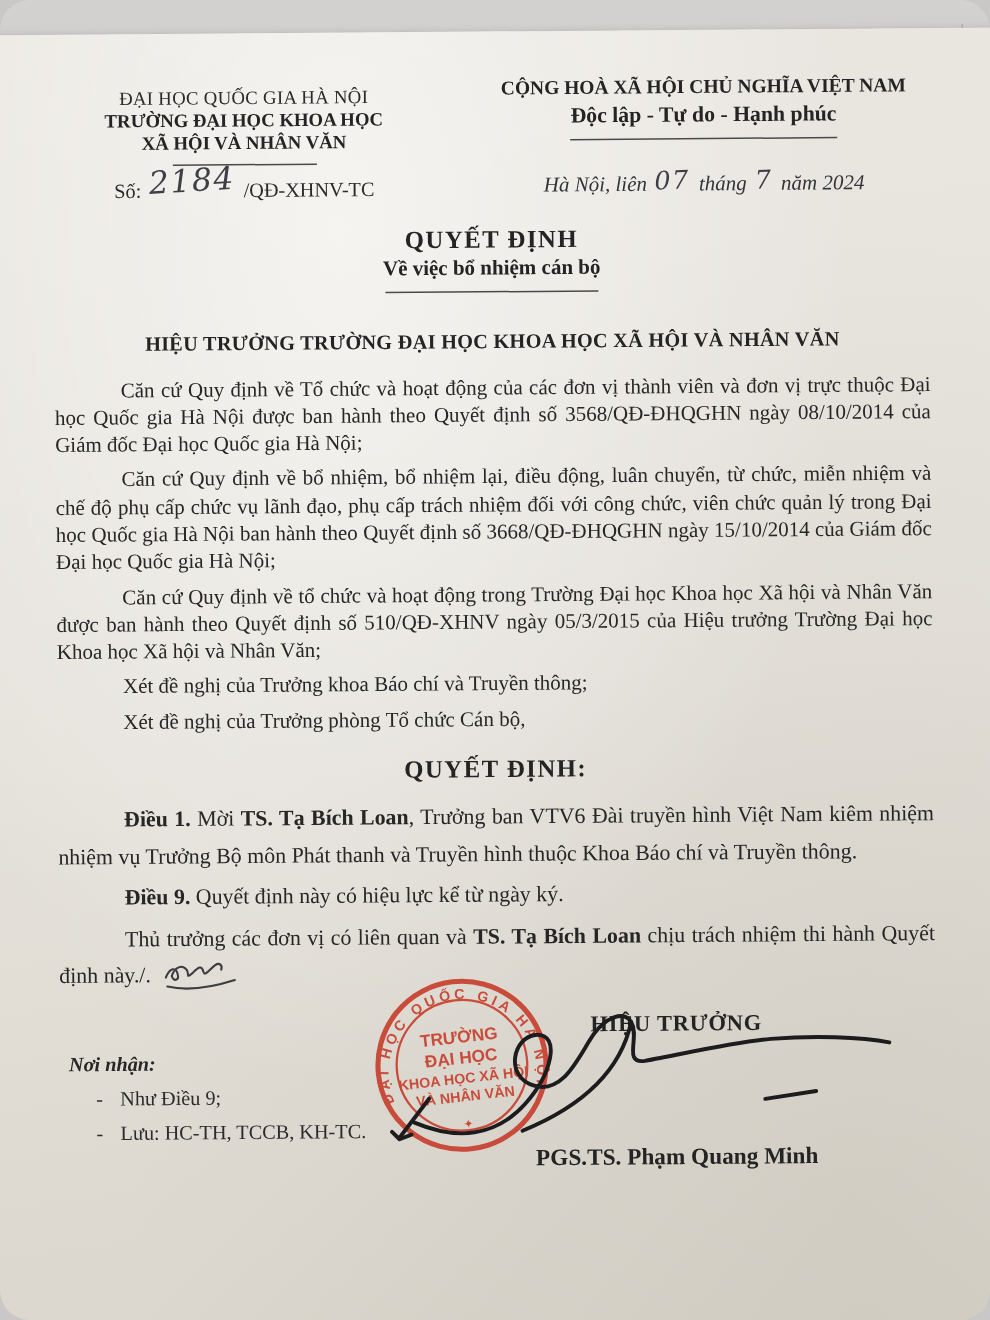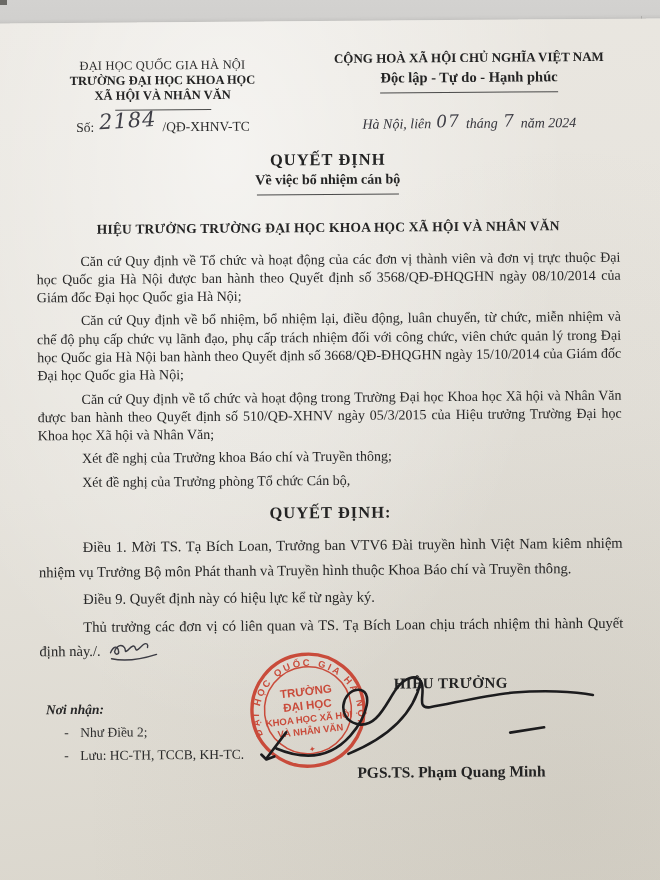--- a/index.html
+++ b/index.html
@@ -7,20 +7,21 @@
   body {
     font-family:"Liberation Serif","DejaVu Serif",serif;
     background:#c9c8c6;
     color:#222;
     overflow:hidden;
   }
   .photo {
     position:relative; width:660px; height:880px;
     background:linear-gradient(180deg,#d3d2d0 0%, #d0cfcd 3%, #cbcac8 100%);
     overflow:hidden;
+    border-radius:20px;
   }
   .page-edge-v {
     position:absolute; left:641px; top:16px; width:1px; height:130px;
     background:rgba(90,88,84,.25);
   }
   .corner-speck-a { position:absolute; left:0; top:0; width:7px; height:5px; background:#6b6a66; }
   .corner-speck-b { position:absolute; left:0; top:52px; width:3px; height:8px; background:#8d8b86; }
   .paper {
     position:absolute; left:-8px; right:-8px; top:21px; bottom:-14px;
     background:
@@ -69,21 +70,21 @@
     font-size:14px; line-height:18.3px; text-align:justify;
     text-indent:44px; color:#272727; margin-top:5px;
   }
   
   .decision-heading { text-align:center; font-size:16.5px; font-weight:bold; letter-spacing:1px; margin-top:13px; color:#242424; }
   .articles { margin-top:10px; }
   .articles p {
     font-size:14.6px; line-height:24.5px; text-align:justify;
     text-indent:44px; color:#262626; margin-top:3px;
   }
-  .b { font-weight:normal; }
+  .b { font-weight:bold; }
   .squiggle { display:inline-block; vertical-align:-6px; margin-left:6px; }
 
   
   .footer { position:relative; height:216px; margin-top:4px; }
   .recipients { position:absolute; left:6px; top:34px; }
   .recipients-label { font-size:13.5px; font-weight:bold; font-style:italic; color:#272727; }
   .recipient-item { font-size:13.5px; color:#2b2b2b; margin-top:7px; padding-left:18px; white-space:nowrap; }
   .recipient-item .dash { display:inline-block; width:16px; }
   .signer-title {
     position:absolute; left:296px; top:10px; width:230px; text-align:center;
@@ -157,21 +158,21 @@
         <p><span>Thủ trưởng các đơn vị có liên quan và </span><span class="b">TS. Tạ Bích Loan</span><span> chịu trách nhiệm thi hành Quyết định này./.</span><svg class="squiggle" width="58" height="22" viewBox="0 0 58 22">
               <path d="M4,13 C7,6 11,6 12,11 C13,15 9,16 8,12 C10,6 15,4 18,8 C20,11 17,14 22,10 C26,6 28,5 29,9 C30,13 33,8 37,5 C40,3 42,5 41,8" fill="none" stroke="#3c3c44" stroke-width="1.4" stroke-linecap="round"></path>
               <path d="M5,19 C18,22 34,20 50,15" fill="none" stroke="#3c3c44" stroke-width="1.4" stroke-linecap="round"></path>
             </svg></p>
       </div>
 
       <div class="footer">
 
         <div class="recipients">
           <div class="recipients-label">Nơi nhận:</div>
-          <div class="recipient-item"><span class="dash">-</span><span>Như Điều 2;</span></div>
+          <div class="recipient-item"><span class="dash">-</span><span>Như Điều 9;</span></div>
           <div class="recipient-item"><span class="dash">-</span><span>Lưu: HC-TH, TCCB, KH-TC.</span></div>
         </div>
 
         <div class="signer-title">HIỆU TRƯỞNG</div>
 
         <svg class="stamp" viewBox="0 0 136 136">
           <g transform="rotate(-6 68 68)">
             <circle cx="68" cy="68" r="56" fill="none" stroke="#c8402f" stroke-width="3.4"></circle>
             <circle cx="68" cy="68" r="43.5" fill="none" stroke="#c8402f" stroke-width="1.5"></circle>
             <path id="ringPath" d="M 24,96 A 49.5,49.5 0 1 1 112,96" fill="none"></path>

